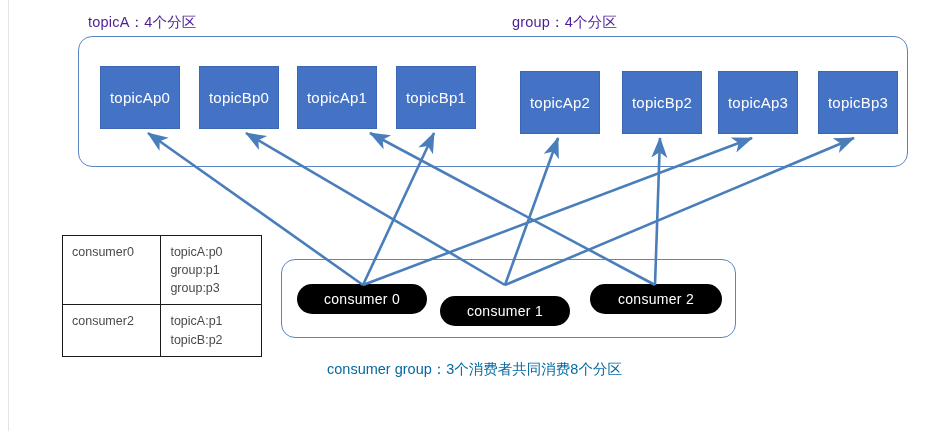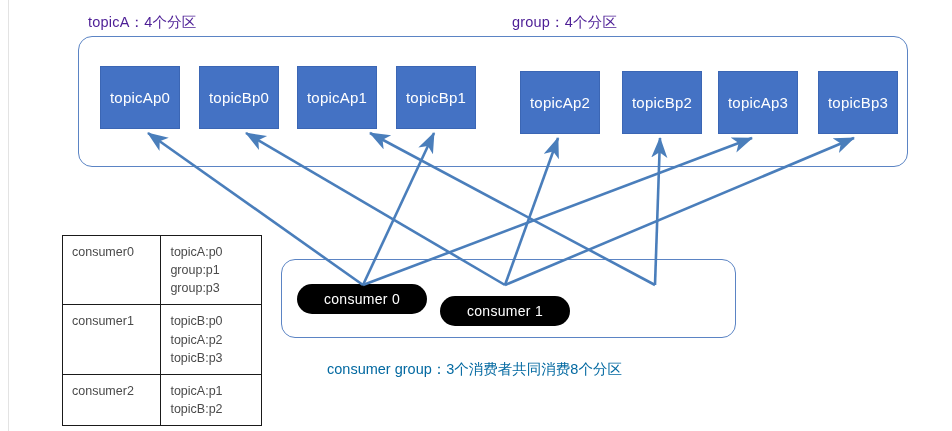--- a/index.html
+++ b/index.html
@@ -184,20 +184,21 @@
       <div class="partition" style="left: 818px; top: 71px;">
         <span class="ln">topicB</span>
         <span class="ln">p3</span>
       </div>
     </div>
 
   <div class="round-box" id="consumer-group-container"></div>
 
   <div class="consumer-pill" id="consumer-pill-0">consumer 0</div>
   <div class="consumer-pill" id="consumer-pill-1">consumer 1</div>
+  <div class="consumer-pill" id="consumer-pill-2">consumer 2</div>
 
   <svg id="arrow-layer" viewBox="0 0 952 431" xmlns="http://www.w3.org/2000/svg">
     <defs>
       <marker id="arrowhead" markerWidth="9" markerHeight="9" refX="7.6" refY="3.1" orient="auto" markerUnits="strokeWidth">
         <path d="M0,0 L8,3.1 L0,6.2 L2.1,3.1 Z" fill="#4a7ebb"></path>
       </marker>
     </defs>
     <g id="arrow-host">
         <line x1="363" y1="285" x2="148" y2="133" stroke="#4a7ebb" stroke-width="2.6" marker-end="url(#arrowhead)"></line>
         <line x1="363" y1="285" x2="434" y2="133" stroke="#4a7ebb" stroke-width="2.6" marker-end="url(#arrowhead)"></line>
@@ -214,28 +215,20 @@
     <tbody id="assignment-table-body">
         <tr>
           <td class="col-consumer">consumer0</td>
           <td class="col-parts">
             <span class="part-line">topicA:p0</span>
             <span class="part-line">group:p1</span>
             <span class="part-line">group:p3</span>
           </td>
         </tr>
         <tr>
-          <td class="col-consumer">consumer1</td>
-          <td class="col-parts">
-            <span class="part-line">topicB:p0</span>
-            <span class="part-line">topicA:p2</span>
-            <span class="part-line">topicB:p3</span>
-          </td>
-        </tr>
-        <tr>
           <td class="col-consumer">consumer2</td>
           <td class="col-parts">
             <span class="part-line">topicA:p1</span>
             <span class="part-line">topicB:p2</span>
           </td>
         </tr>
       </tbody>
   </table>
 
   <div id="group-caption">consumer group：3个消费者共同消费8个分区</div>

